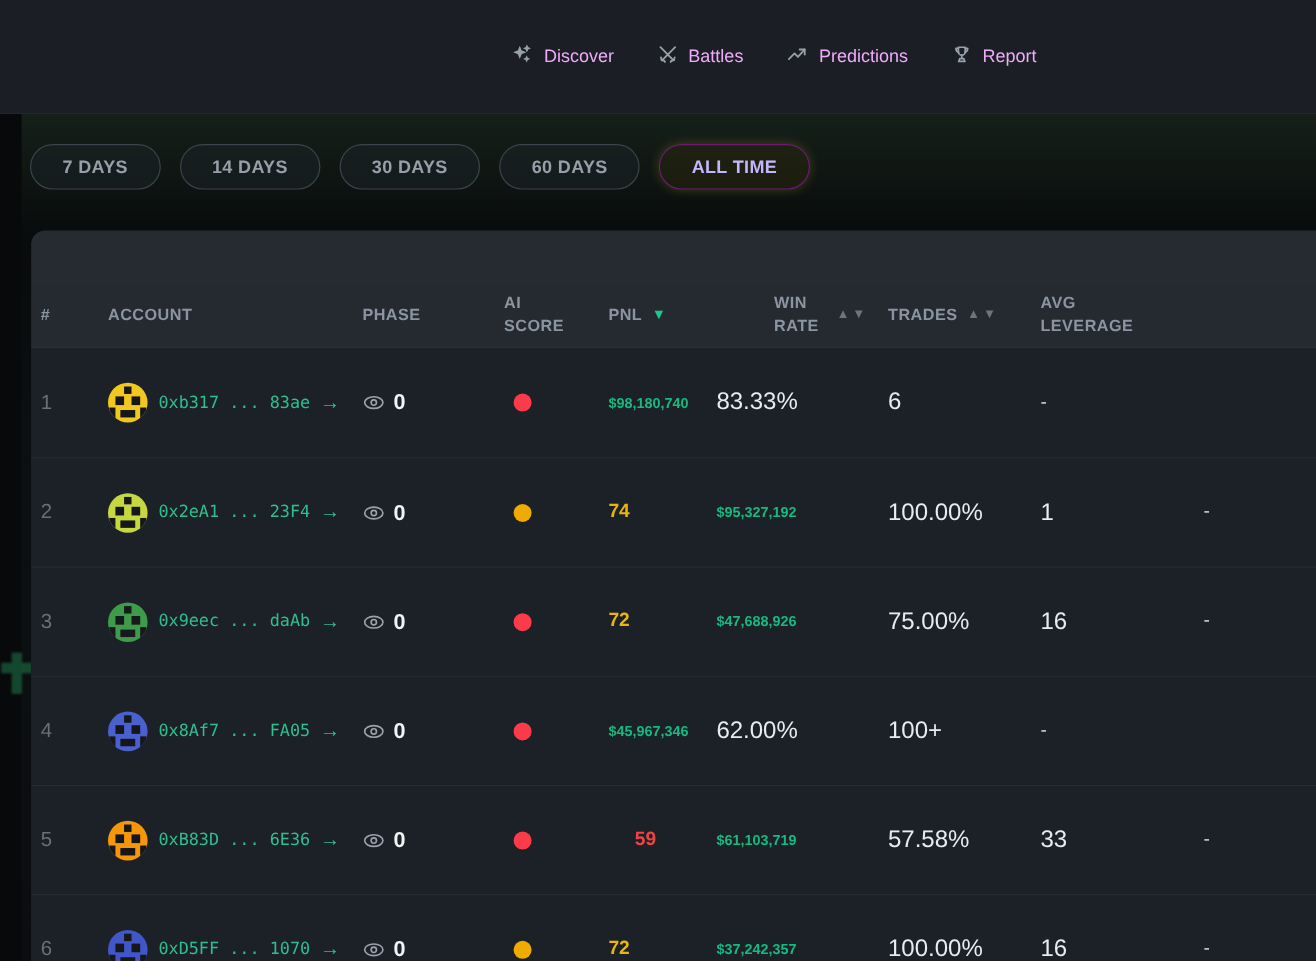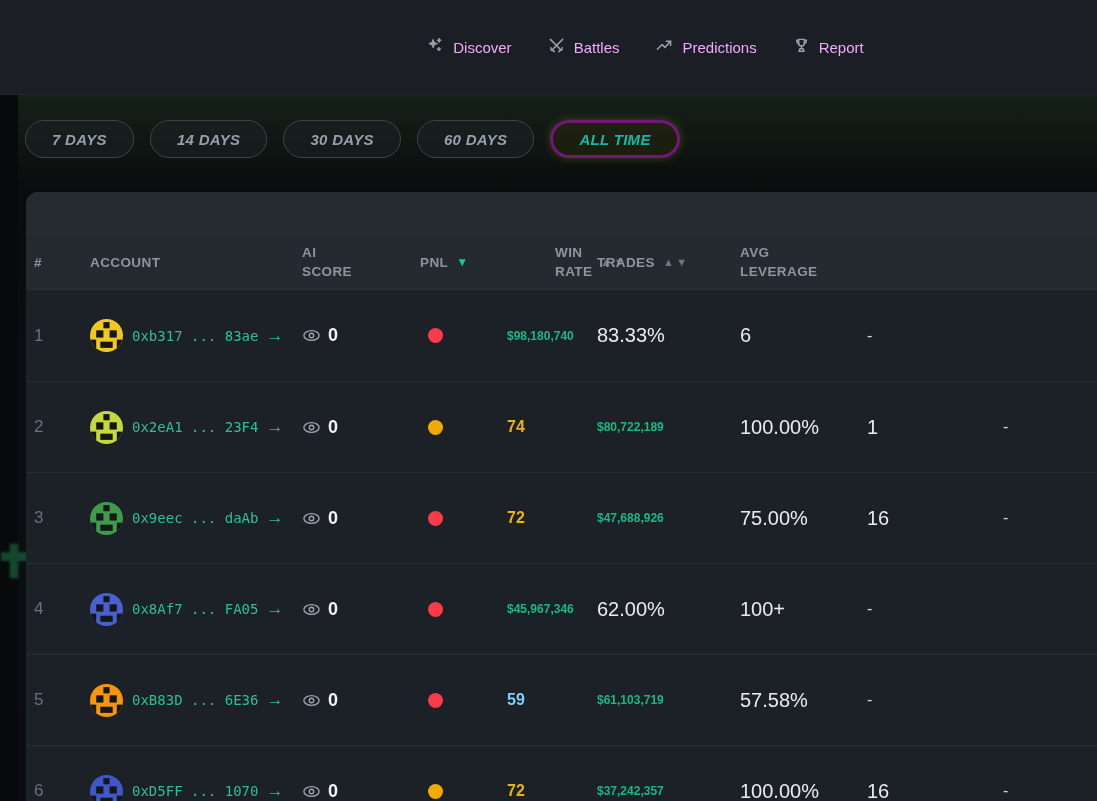--- a/index.html
+++ b/index.html
@@ -31,33 +31,33 @@
     background:linear-gradient(180deg, #152019 0%, #10160f2e 14%, #0c0f12 40%, #0b0d10 100%);
   }
   .bg-glyph {
     position:absolute; left:-12px; top:535px; width:52px; height:52px;
     color:#1f7a4a; opacity:.55; filter:blur(1px);
   }
 
   
   .filters {
     position:absolute; top:120px; left:25px;
-    display:flex; gap:16px;font-style:italic;
+    display:flex; gap:16px;
   }
   .pill {
     height:38px; padding:0 26px; border-radius:19px;
     display:flex; align-items:center; justify-content:center;
     border:1px solid #3c434c;
     background:rgba(28,34,38,.55);
     color:#96a0aa; font-size:15px; font-weight:bold;
     letter-spacing:.3px; cursor:pointer; white-space:nowrap;
   }
   .pill.active {
-    border:3px solid #701a75;
-    color:#14b8a6;
+    border:1px solid #701a75;
+    color:#c4b5fd;
     background:rgba(64,54,12,.28);
     box-shadow:0 0 10px rgba(226,192,43,.25);
   }
 
   
   .card {
     position:absolute; top:192px; left:26px; width:1160px;
     border-radius:12px 12px 0 0;
     background:#1c2127; overflow:hidden;
   }
@@ -172,20 +172,23 @@
   <div class="card-topbar"></div>
 
   <div class="grid thead">
     <div class="th">
       <span>#</span>
     </div>
     <div class="th">
       <span>ACCOUNT</span>
     </div>
     <div class="th">
+      <span>PHASE</span>
+    </div>
+    <div class="th">
       <span style="max-width:48px;">AI SCORE</span>
     </div>
     <div class="th">
       <span>PNL</span>
       <span class="sort-desc-active">▼</span>
     </div>
     <div class="th">
       <span style="max-width:44px;margin-left:48px;">WIN RATE</span>
       <span class="sort-pair">
           <span>▲</span>
@@ -276,21 +279,21 @@
       </span>
       <span>0</span>
     </div>
     <div class="td">
       <span class="phase-dot" style="background: rgb(240, 171, 0);"></span>
     </div>
     <div class="td ai-score">
           <span style="color: rgb(231, 181, 12);">74</span>
         </div>
     <div class="td pnl">
-          <span>$80,722,189</span>
+          <span>$95,327,192</span>
         </div>
     <div class="td plain-val">
           <span>100.00%</span>
         </div>
     <div class="td plain-val">
           <span>1</span>
         </div>
     <div class="td dash">
           <span>-</span>
         </div>
@@ -411,27 +414,30 @@
           <ellipse cx="9" cy="9" rx="7.2" ry="4.6"></ellipse>
           <circle cx="9" cy="9" r="2.1"></circle>
         </svg>
       </span>
       <span>0</span>
     </div>
     <div class="td">
       <span class="phase-dot" style="background: rgb(251, 59, 74);"></span>
     </div>
     <div class="td ai-score">
-          <span style="color: #7dd3fc;">59</span>
+          <span style="color: #ef4444; margin-left: 22px;">59</span>
         </div>
     <div class="td pnl">
           <span>$61,103,719</span>
         </div>
     <div class="td plain-val">
           <span>57.58%</span>
+        </div>
+    <div class="td plain-val">
+          <span>33</span>
         </div>
     <div class="td dash">
           <span>-</span>
         </div>
   </div>
 
   <div class="grid trow">
     <div class="td rank">
           <span>6</span>
         </div>

